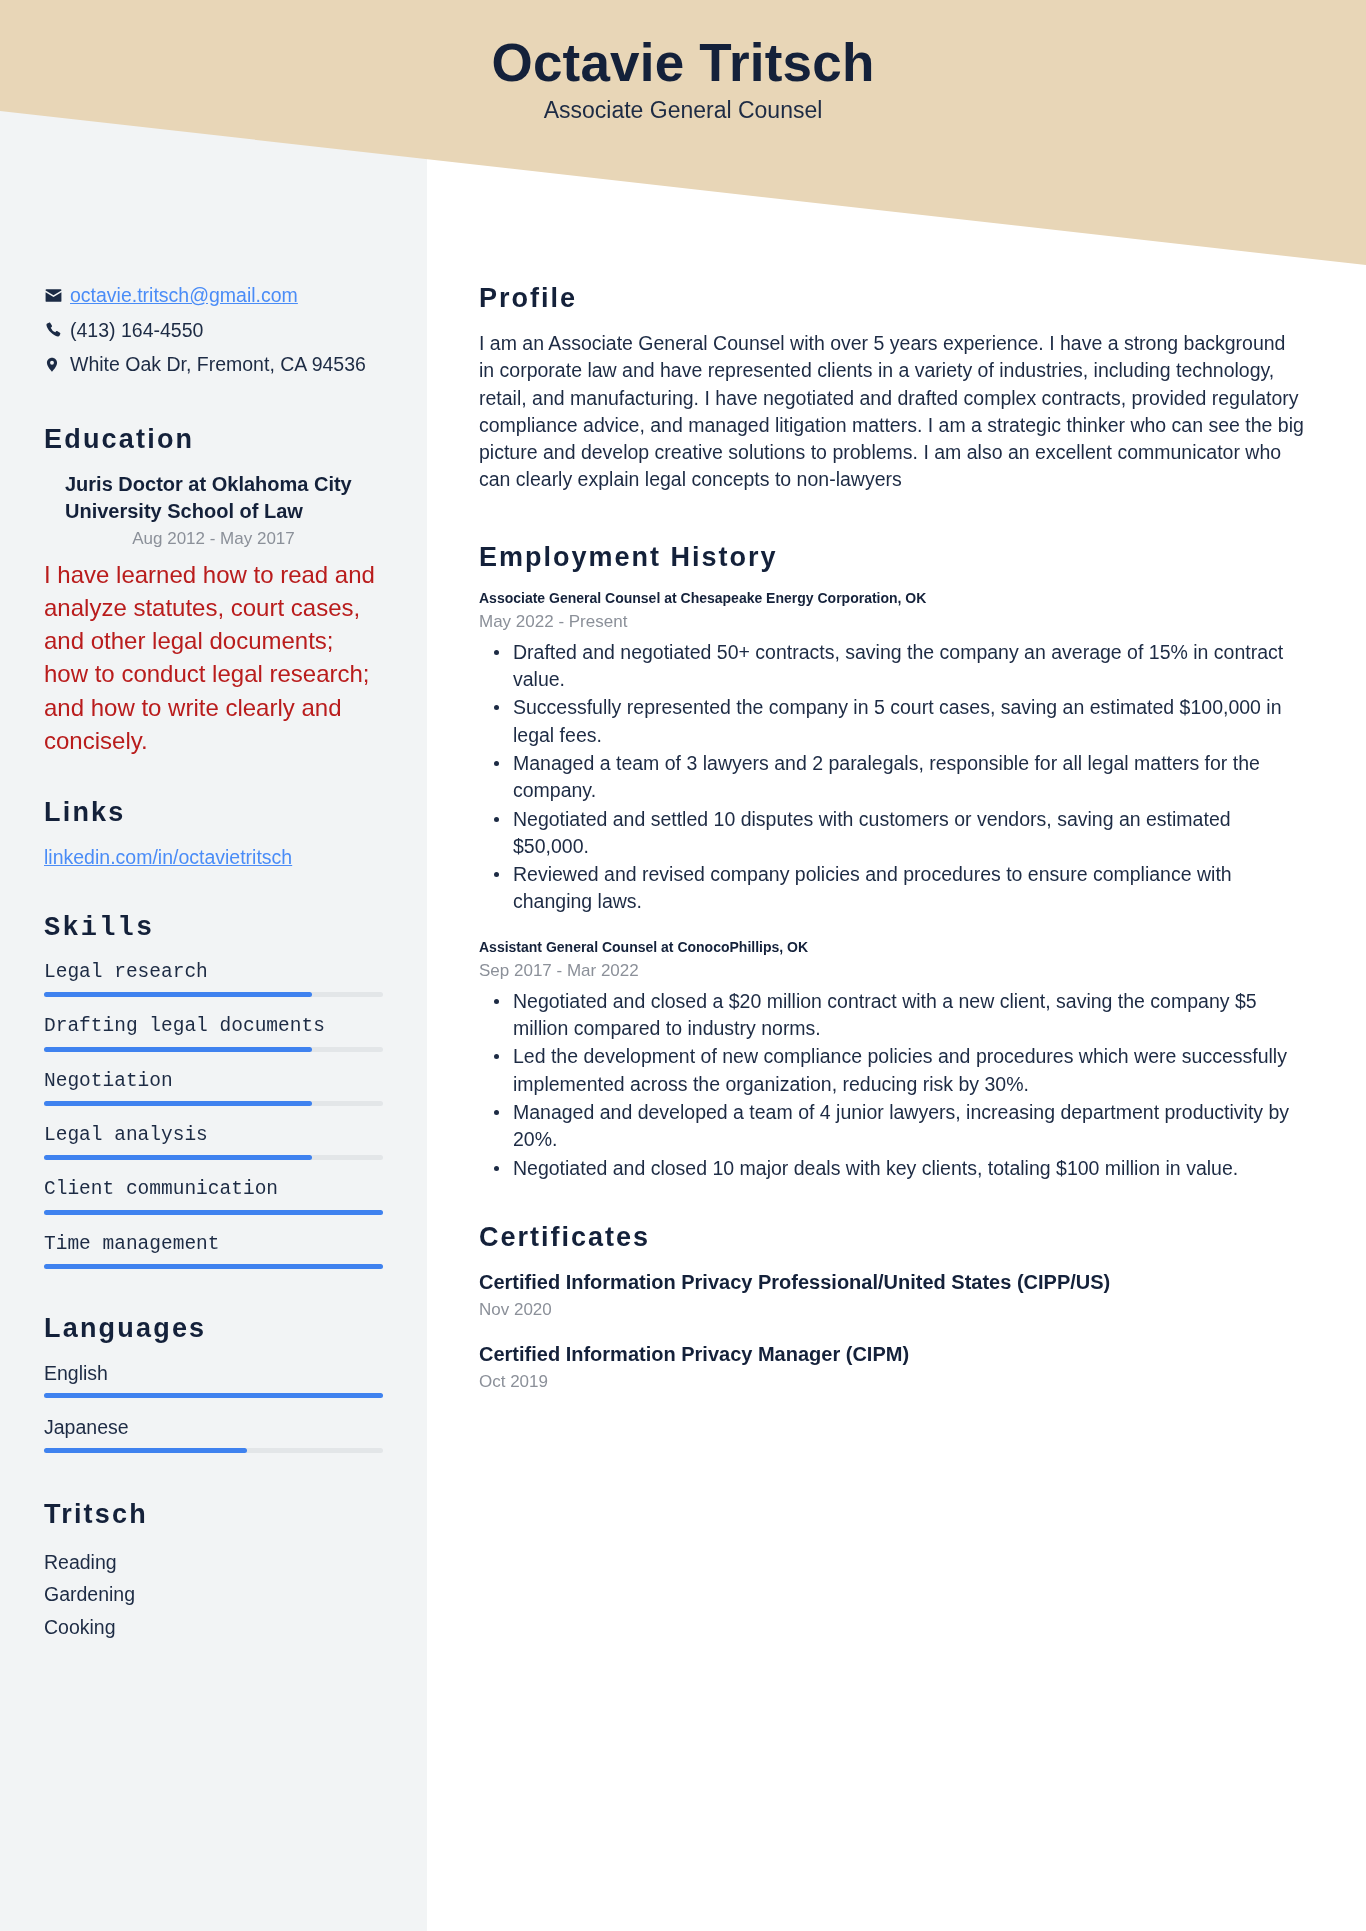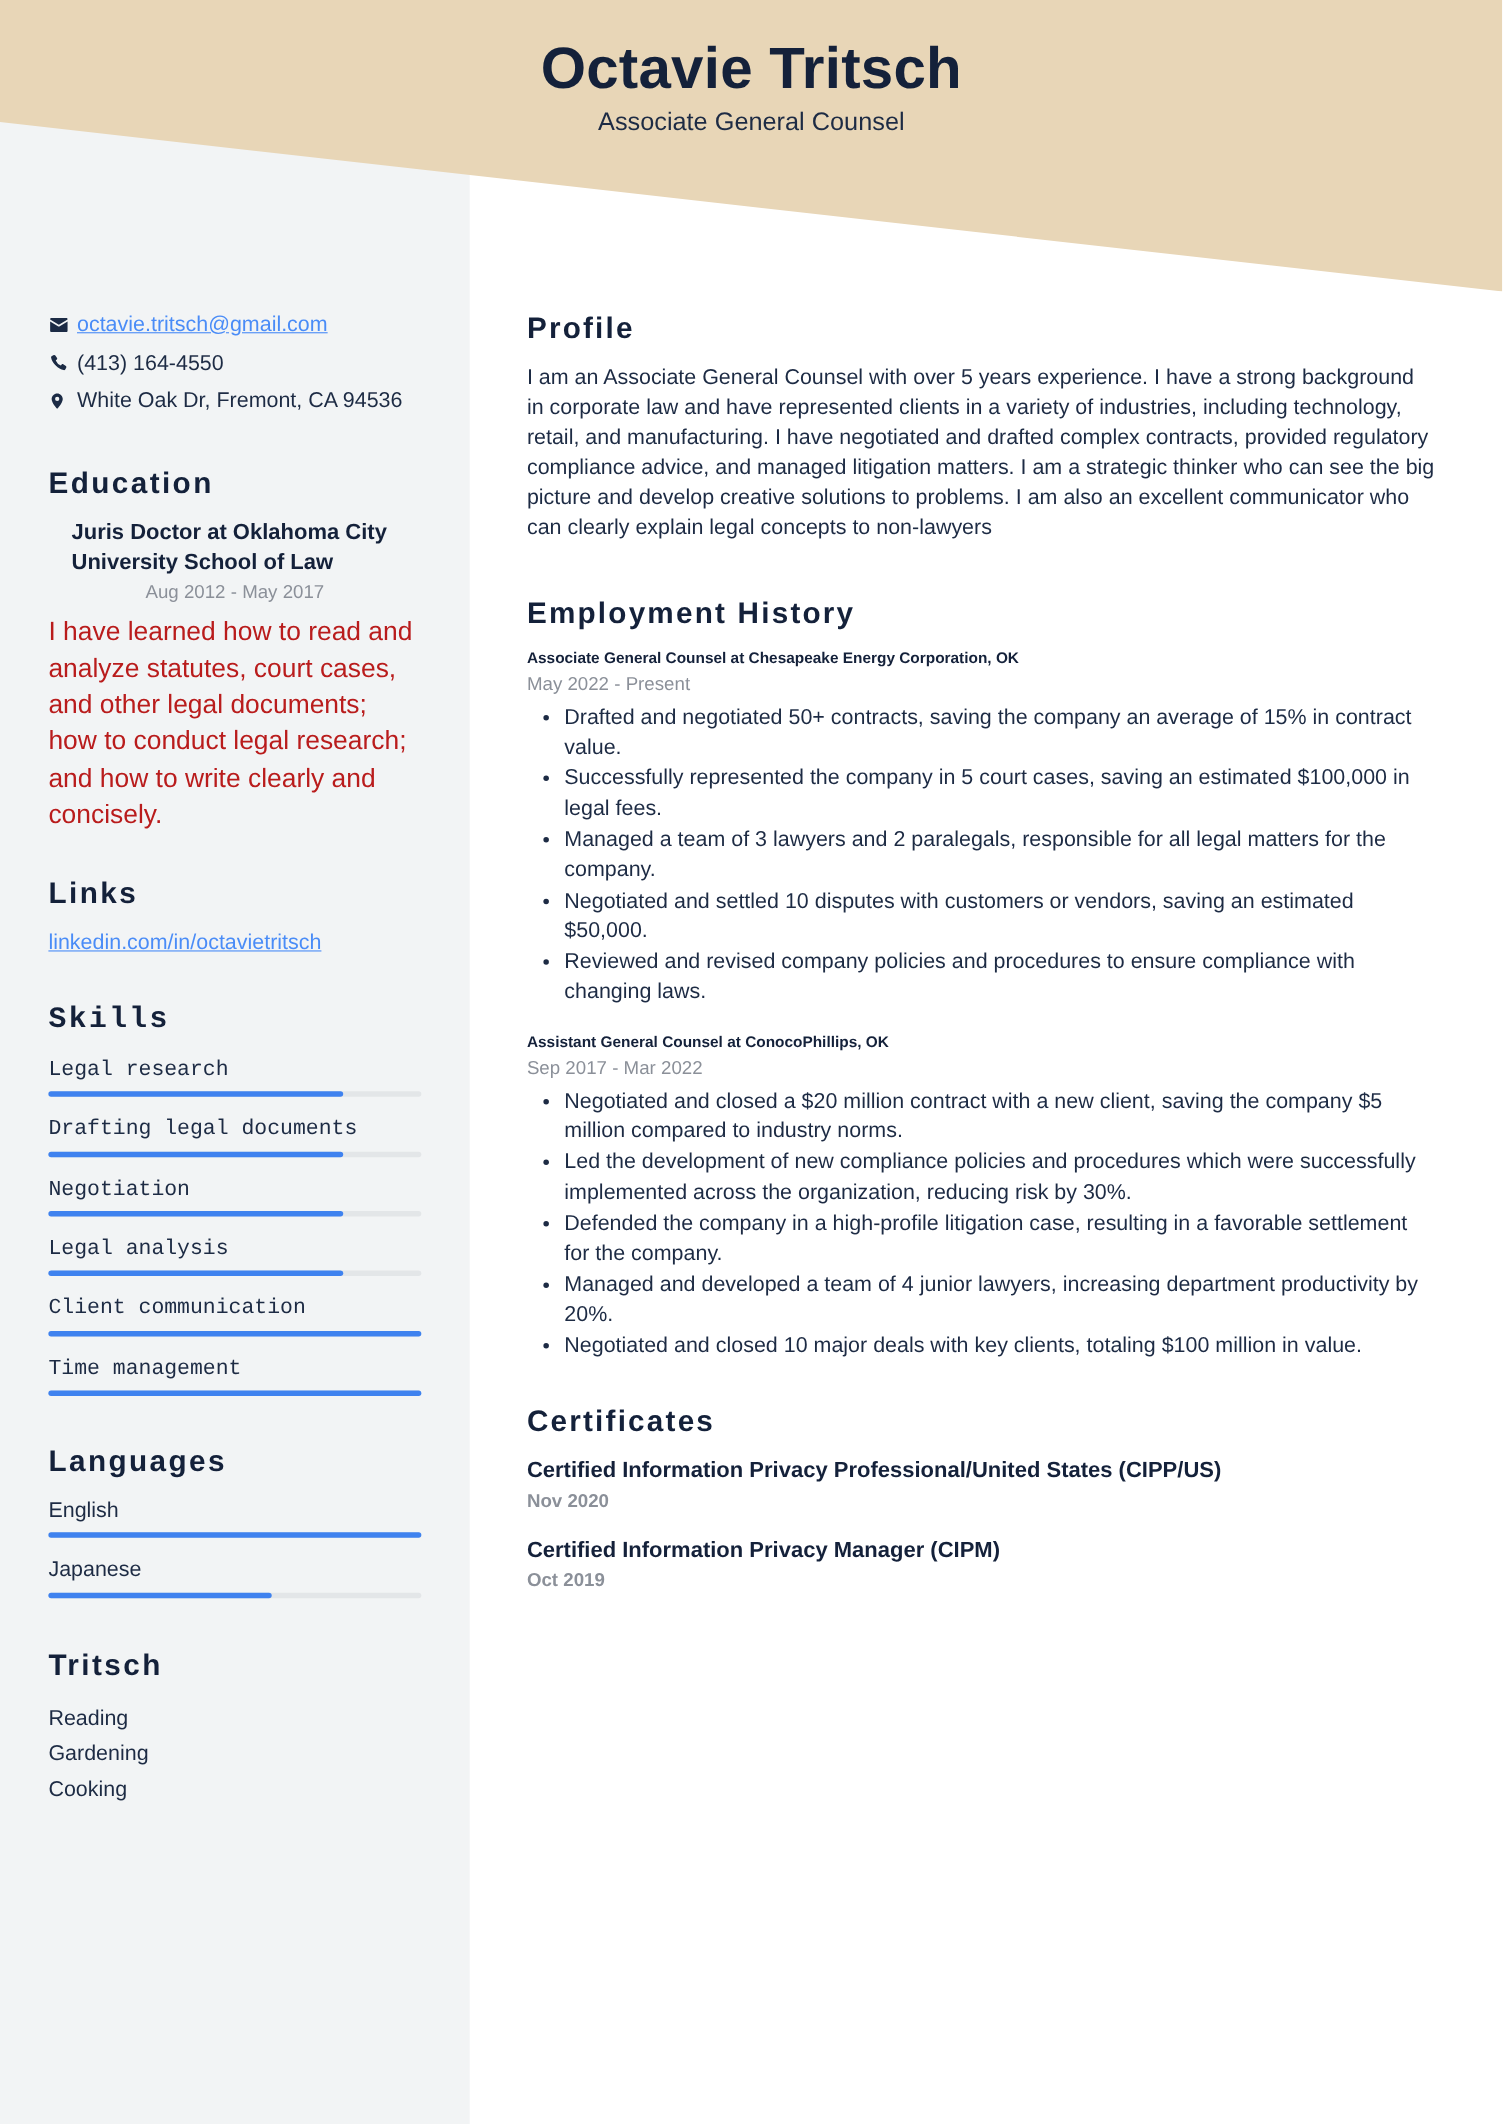--- a/index.html
+++ b/index.html
@@ -241,21 +241,20 @@
     font-size: 20px;
     font-weight: 700;
     color: #14213a;
     line-height: 1.35;
   }
   .cert-date {
     font-size: 17px;
     color: #8b9099;
     margin-top: 3px;
     line-height: 1.3;
-    font-weight: bold;
   }
 </style>
 </head>
 <body>
 
 <div class="page">
 
   <div class="sidebar-bg"></div>
   <div class="header-band"></div>
 
@@ -402,21 +401,20 @@
                 <li>Negotiated and settled 10 disputes with customers or vendors, saving an estimated $50,000.</li>
                 <li>Reviewed and revised company policies and procedures to ensure compliance with changing laws.</li>
               </ul>
             </div>
             <div class="job">
               <div class="job-title">Assistant General Counsel at ConocoPhillips, OK</div>
               <div class="job-date">Sep 2017 - Mar 2022</div>
               <ul class="job-bullets">
                 <li>Negotiated and closed a $20 million contract with a new client, saving the company $5 million compared to industry norms.</li>
                 <li>Led the development of new compliance policies and procedures which were successfully implemented across the organization, reducing risk by 30%.</li>
-                <li>Defended the company in a high-profile litigation case, resulting in a favorable settlement for the company.</li>
                 <li>Managed and developed a team of 4 junior lawyers, increasing department productivity by 20%.</li>
                 <li>Negotiated and closed 10 major deals with key clients, totaling $100 million in value.</li>
               </ul>
             </div>
           </div>
       </section>
 
       <section class="certs-block">
         <div class="main-heading">Certificates</div>
         <div id="cert-items">

